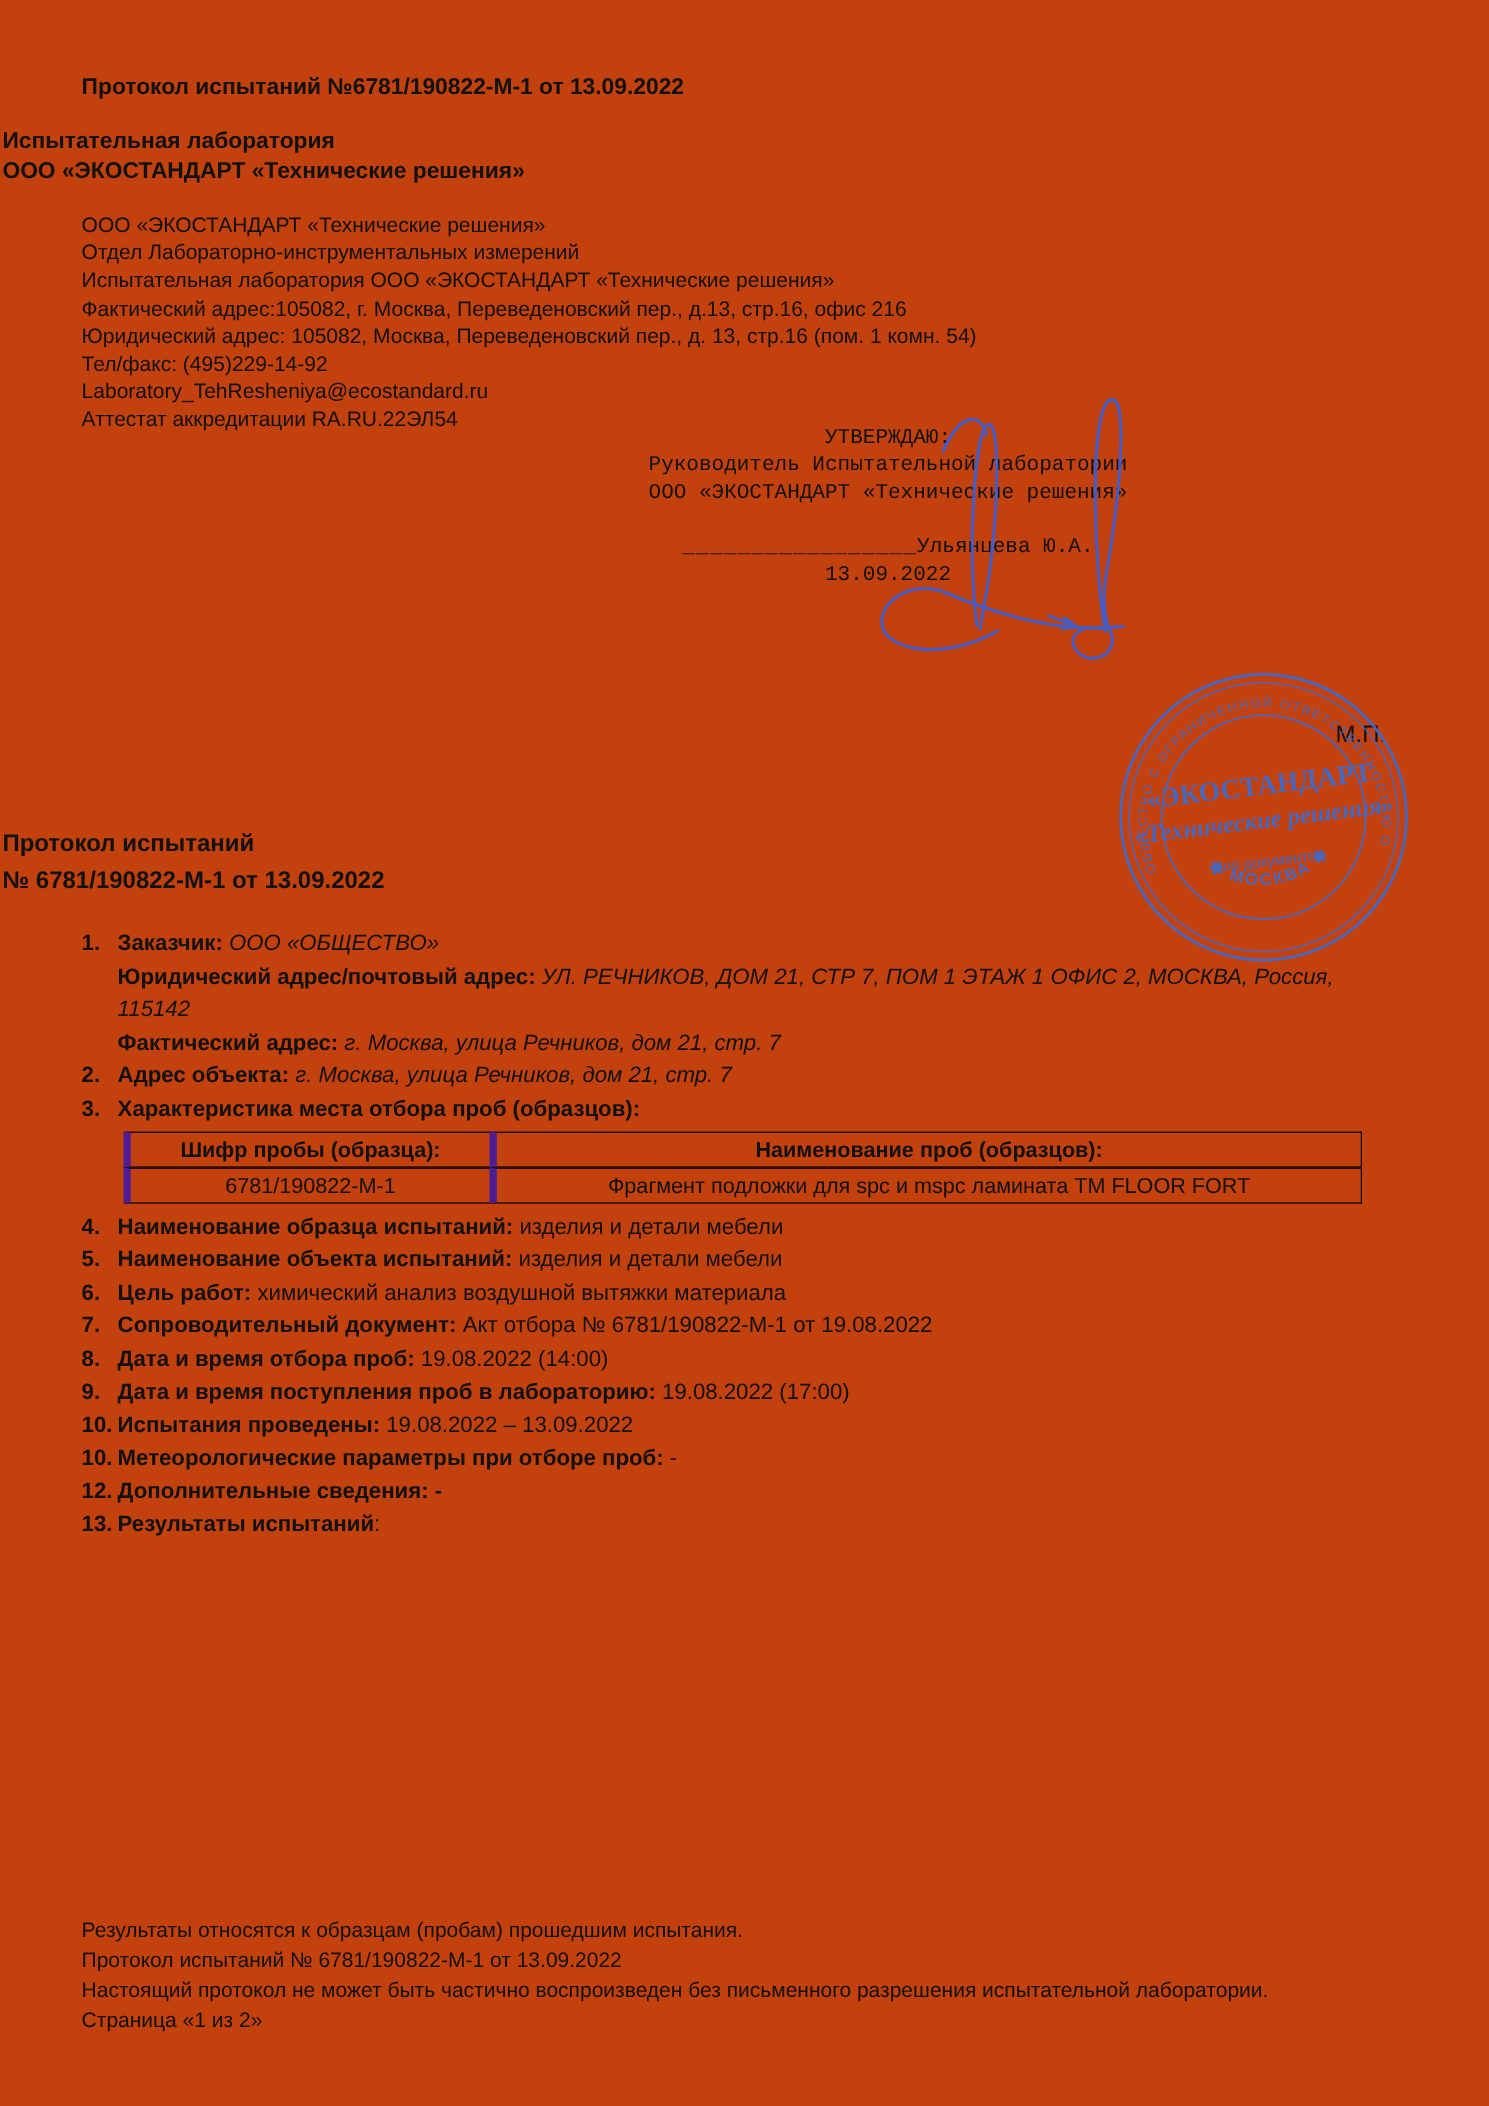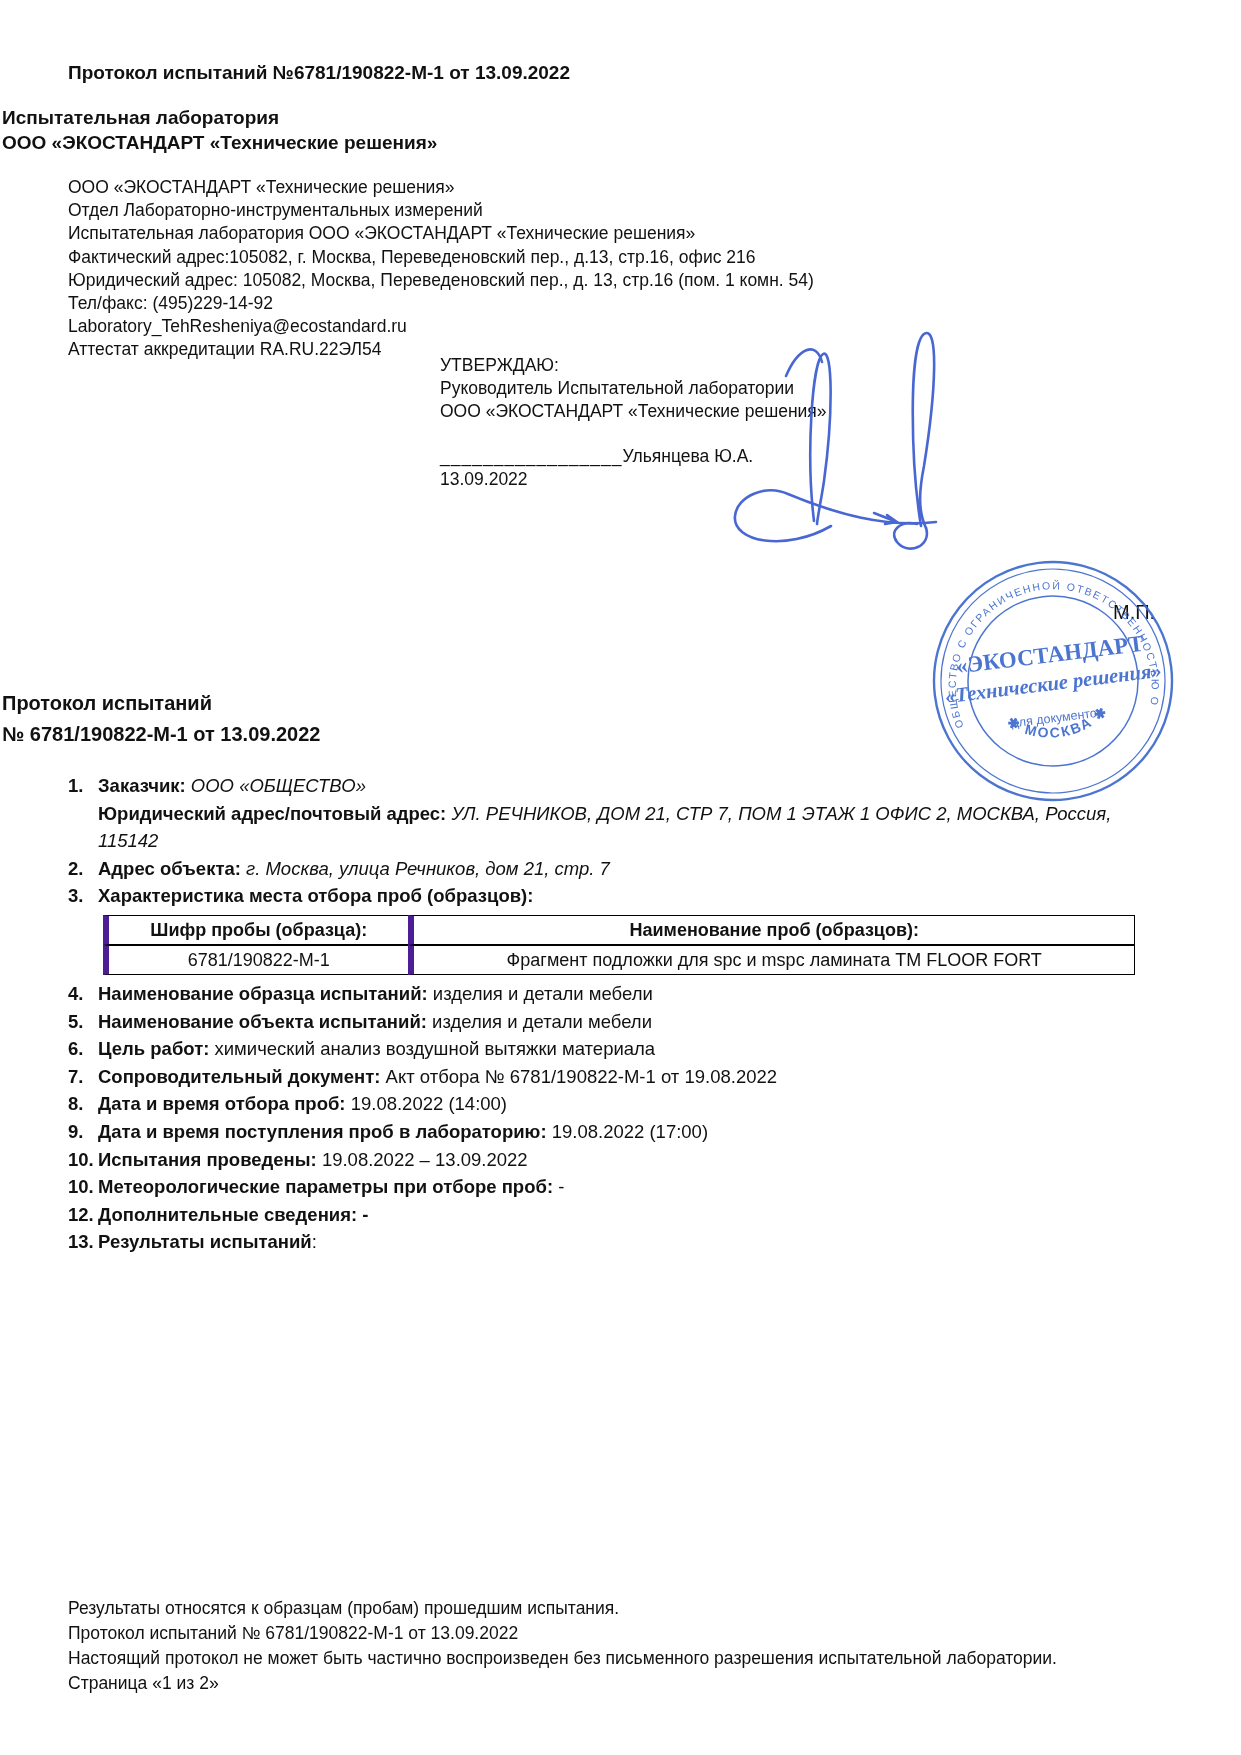--- a/index.html
+++ b/index.html
@@ -1,26 +1,26 @@
 <!DOCTYPE html>
 <html><head>
 <meta charset="utf-8">
 <style>
   html,body{margin:0;padding:0;background:#e8e8e8;}
   #page{
-    position:relative;width:1241px;height:1755px;margin:0 auto;background:#ffffff;
+    position:relative;width:1241px;height:1755px;margin:0 auto;background:#c2410c;
     font-family:"Liberation Sans", sans-serif;color:#111;overflow:hidden;
   }
   .abs{position:absolute;}
   .i{font-style:italic;}
   #hdr-protocol{left:68px;top:62px;font-size:19px;font-weight:bold;}
   .center-band{left:2px;width:1140px;text-align:left;}
   #hdr-center{top:105px;font-size:19px;font-weight:bold;line-height:25px;}
   #lab-info{left:68px;top:176px;font-size:17.5px;line-height:23.2px;}
-  #approval{left:440px;top:354px;width:600px;text-align:left;font-size:17.5px;line-height:23px;}
+  #approval{left:440px;top:354px;width:600px;text-align:center;font-size:17.5px;line-height:23px;font-family:Liberation Mono, monospace;}
   #sig-row{margin-top:22px;}
   #approval .us{letter-spacing:1px;}
   #mp{left:1113px;top:601px;font-size:20px;}
   #title-block{top:688px;font-size:20px;font-weight:bold;line-height:31px;}
   #list{left:68px;top:772px;width:1078px;font-size:18.5px;line-height:27.6px;}
   #list .num{display:inline-block;width:30px;font-weight:bold;}
   #list .lbl{font-weight:bold;}
   .sub{margin-left:30px;}
   #sample-table{margin:5px 0 5px 35px;width:1032px;border-collapse:separate;border-spacing:0;
     font-size:18px;line-height:20px;}
@@ -103,20 +103,21 @@
     <div>Протокол испытаний</div>
     <div>№ 6781/190822-М-1 от 13.09.2022</div>
   </div>
 
   <div id="list" class="abs">
 
     <div><span class="num">1.</span><span class="lbl">Заказчик:</span> <span class="i">ООО «ОБЩЕСТВО»</span></div>
 
     <div class="sub"><span class="lbl">Юридический адрес/почтовый адрес:</span> <span class="i">УЛ. РЕЧНИКОВ, ДОМ 21, СТР 7, ПОМ 1 ЭТАЖ 1 ОФИС 2, МОСКВА, Россия, 115142</span></div>
 
+    <div class="sub"><span class="lbl">Фактический адрес:</span> <span class="i">г. Москва, улица Речников, дом 21, стр. 7</span></div>
 
     <div><span class="num">2.</span><span class="lbl">Адрес объекта:</span> <span class="i">г. Москва, улица Речников, дом 21, стр. 7</span></div>
 
     <div><span class="num">3.</span><span class="lbl">Характеристика места отбора проб (образцов):</span></div>
 
     <table id="sample-table">
       <tbody>
           <tr>
         <th style="width:29.6%">Шифр пробы (образца):</th>
         <th>Наименование проб (образцов):</th>

